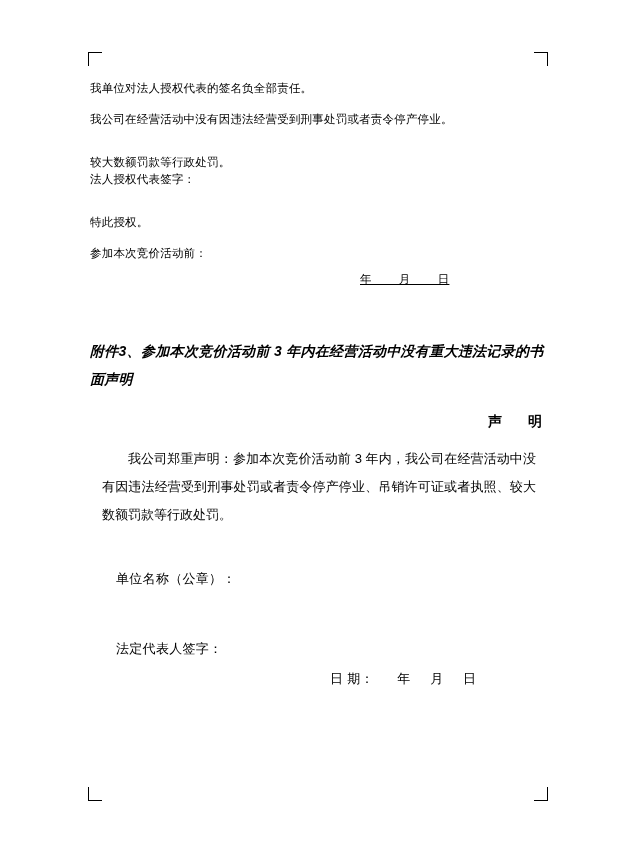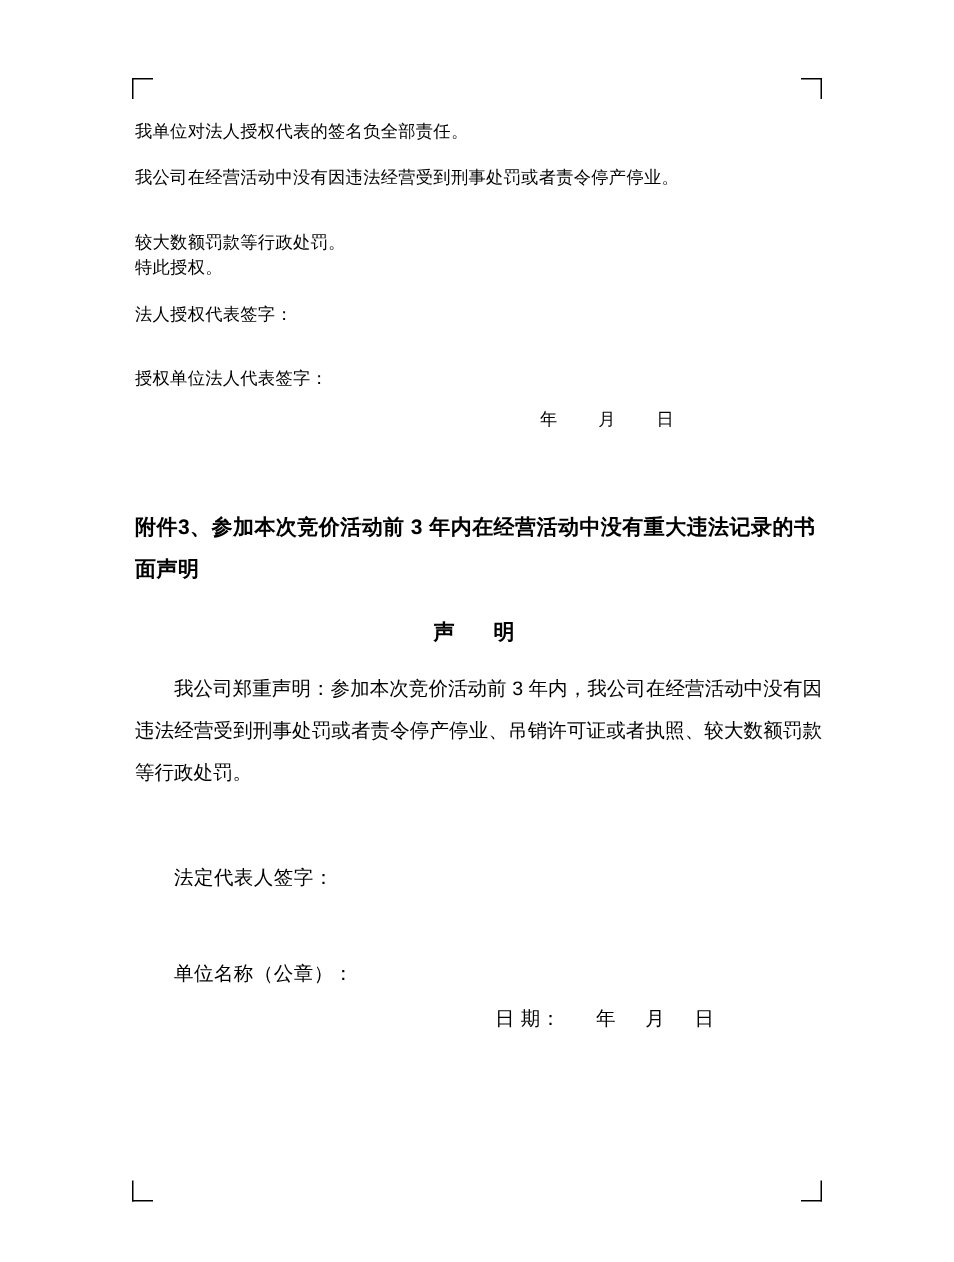--- a/index.html
+++ b/index.html
@@ -71,44 +71,46 @@
   .para.gap-lg {
     margin-bottom: 26px;
   }
 
   .date-line {
     font-size: 11.5px;
     margin: 10px 0 0 0;
     padding-left: 270px;
     letter-spacing: 0.2px;
     white-space: pre;
+    text-decoration: underline;
   }
 
   .section-title {
     font-size: 14px;
     font-weight: bold;
     line-height: 28px;
     margin: 50px 0 0 0;
     letter-spacing: 0.3px;
+    font-style: italic;
   }
 
   .decl-heading {
     font-size: 14px;
     font-weight: bold;
-    text-align: center;
+    text-align: right;
     margin: 20px 0 14px 0;
     letter-spacing: 6px;
   }
 
   .decl-body {
     font-size: 13px;
     line-height: 28px;
     text-align: justify;
     text-justify: inter-ideograph;
-    margin: 0;
+    margin: 12px;
     text-indent: 26px;
   }
 
   .field {
     font-size: 13px;
     line-height: 28px;
     margin: 0;
     padding-left: 26px;
     letter-spacing: 0.3px;
   }
@@ -135,35 +137,35 @@
   <div class="crop-mark crop-br"></div>
 
   <div class="content">
 
     <p class="para">我单位对法人授权代表的签名负全部责任。</p>
 
     <p class="para gap-lg">我公司在经营活动中没有因违法经营受到刑事处罚或者责令停产停业。</p>
 
     <p class="para tight">较大数额罚款等行政处罚。</p>
 
+    <p class="para gap-lg">法人授权代表签字：</p>
+
     <p class="para">特此授权。</p>
 
-    <p class="para gap-lg">法人授权代表签字：</p>
-
-    <p class="para tight">授权单位法人代表签字：</p>
+    <p class="para tight">参加本次竞价活动前：</p>
 
 
     <p class="date-line">年        月        日</p>
 
     <h2 class="section-title">附件3、参加本次竞价活动前 3 年内在经营活动中没有重大违法记录的书面声明</h2>
 
     <h3 class="decl-heading">声　明</h3>
 
     <p class="decl-body">我公司郑重声明：参加本次竞价活动前 3 年内，我公司在经营活动中没有因违法经营受到刑事处罚或者责令停产停业、吊销许可证或者执照、较大数额罚款等行政处罚。</p>
 
+    <p class="field spaced-top-lg">单位名称（公章）：</p>
+
     <p class="field spaced-top-xl">法定代表人签字：</p>
-
-    <p class="field spaced-top-lg">单位名称（公章）：</p>
 
     <p class="date-field">日 期：      年     月     日</p>
 
   </div>
 </div>
 
 </body></html>

